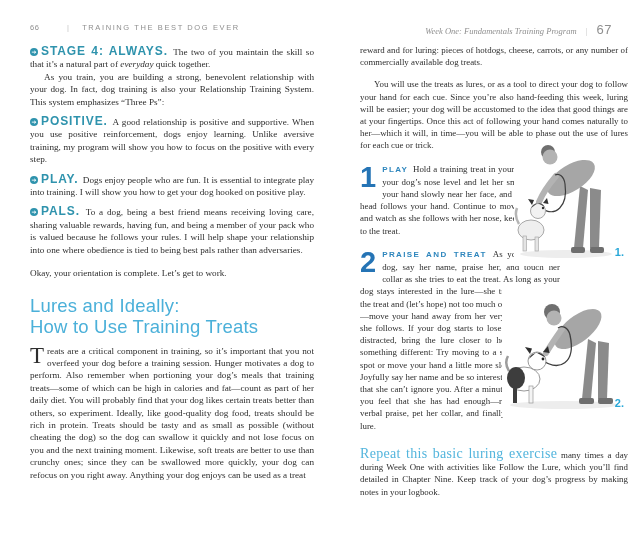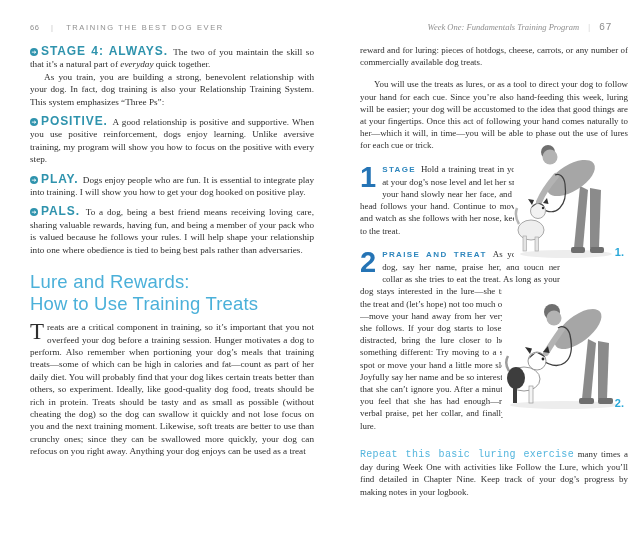--- a/index.html
+++ b/index.html
@@ -6,28 +6,28 @@
   .spread{
     position:relative;width:640px;height:533px;background:#ffffff;
     font-family:"Liberation Serif",serif;color:#2e2e2e;overflow:hidden;
   }
   
   .header-left{
     position:absolute;top:23px;left:30px;
     font-family:"Liberation Sans",sans-serif;font-size:7.5px;
     letter-spacing:1.6px;color:#8f8f8f;white-space:nowrap;
   }
-  .header-left .pagenum{letter-spacing:0.5px;margin-right:8px;}
+  .header-left .pagenum{letter-spacing:0.5px;margin-right:24px;}
   .header-left .divider{color:#c4c4c4;margin-right:8px;}
   .header-right{
     position:absolute;top:22px;right:28px;
     font-size:8.5px;color:#8f8f8f;font-style:italic;white-space:nowrap;
   }
   .header-right .divider{color:#c4c4c4;margin:0 7px;font-style:normal;}
-  .header-right .pagenum{font-style:normal;font-family:Liberation Mono, monospace;font-size:10px;letter-spacing:.5px;}
+  .header-right .pagenum{font-style:normal;font-family:Liberation Sans, sans-serif;font-size:13px;letter-spacing:.5px;}
   
   .col-left{position:absolute;left:30px;top:45px;width:284px;}
   .col-right{position:absolute;left:360px;top:44px;width:268px;}
   p{margin:0;}
   .body-text{
     font-size:9.2px;line-height:12.4px;text-align:justify;color:#2e2e2e;
   }
   .col-right .body-text{font-size:8.9px;line-height:12.2px;}
   .mt{margin-top:10px;}
   .indent{text-indent:14px;}
@@ -61,21 +61,21 @@
     float:left;font-family:"Liberation Sans",sans-serif;font-weight:bold;
     font-size:29px;line-height:24px;color:#2574b5;margin:2px 6px 0 0;
   }
   .step-label{
     font-family:"Liberation Sans",sans-serif;font-weight:bold;
     font-size:8px;letter-spacing:1.4px;color:#2e86bd;margin-right:2px;
   }
   
   .closing{margin-top:16px;width:268px;}
   .closing-lead{
-    font-family:Liberation Mono, monospace;font-size:10px;
+    font-family:Liberation Serif, serif;font-size:14px;
     color:#53b5dd;letter-spacing:.3px;
   }
   
   .photo{position:absolute;background:#ffffff;}
   .photo-1{left:514px;top:142px;width:118px;height:124px;}
   .photo-2{left:502px;top:285px;width:130px;height:132px;}
   .photo-caption{
     position:absolute;right:8px;bottom:8px;
     font-family:"Liberation Sans",sans-serif;font-weight:bold;
     font-size:11px;color:#29a8d8;
@@ -115,39 +115,40 @@
     <p class="body-text bullet-para">
       <span class="bullet-icon">➔</span><span class="bullet-label">PLAY.</span>
       <span>Dogs enjoy people who are fun. It is essential to integrate play into training. I will show you how to get your dog hooked on positive play.</span>
     </p>
 
     <p class="body-text bullet-para">
       <span class="bullet-icon">➔</span><span class="bullet-label">PALS.</span>
       <span>To a dog, being a best friend means receiving loving care, sharing valuable rewards, having fun, and being a member of your pack who is valued because he follows your rules. I will help shape your relationship into one where obedience is tied to being best pals rather than adversaries.</span>
     </p>
 
+    <p class="body-text" style="margin-top:11px;">Okay, your orientation is complete. Let’s get to work.</p>
 
     <h2 class="section-heading">
-      <span style="display:block;">Lure and Rewards:</span>
+      <span style="display:block;">Lures and Ideally:</span>
       <span style="display:block;">How to Use Training Treats</span>
     </h2>
 
     <p class="body-text">
       <span class="dropcap">T</span><span>reats are a critical component in training, so it’s important that you not overfeed your dog before a training session. Hunger motivates a dog to perform. Also remember when portioning your dog’s meals that training treats—some of which can be high in calories and fat—count as part of her daily diet. You will probably find that your dog likes certain treats better than others, so experiment. Ideally, like good-quality dog food, treats should be rich in protein. Treats should be tasty and as small as possible (without cheating the dog) so the dog can swallow it quickly and not lose focus on you and the next training moment. Likewise, soft treats are better to use than crunchy ones; since they can be swallowed more quickly, your dog can refocus on you right away. Anything your dog enjoys can be used as a treat</span>
     </p>
   </div>
 
   <div class="col-right">
 
     <p class="body-text">reward and for luring: pieces of hotdogs, cheese, carrots, or any number of commercially available dog treats.</p>
     <p class="body-text indent mt">You will use the treats as lures, or as a tool to direct your dog to follow your hand for each cue. Since you’re also hand-feeding this week, luring will be easier; your dog will be accustomed to the idea that good things are at your fingertips. Once this act of following your hand comes naturally to her—which it will, in time—you will be able to phase out the use of lures for each cue or trick.</p>
 
     <div class="steps">
       <p class="body-text step">
-        <span class="step-number">1</span><span class="step-label">STAGE</span>
+        <span class="step-number">1</span><span class="step-label">PLAY</span>
         <span>Hold a training treat in your fingertips at your dog’s nose level and let her smell it. Move your hand slowly near her face, and watch as her head follows your hand. Continue to move your hand and watch as she follows with her nose, keeping it close to the treat.</span>
       </p>
       <p class="body-text step">
         <span class="step-number">2</span><span class="step-label">PRAISE AND TREAT</span>
         <span>As you lure your dog, say her name, praise her, and touch her collar as she tries to eat the treat. As long as your dog stays interested in the lure—she tries to nibble at the treat and (let’s hope) not too much of your fingertips—move your hand away from her very slowly so that she follows. If your dog starts to lose interest or gets distracted, bring the lure closer to her nose and do something different: Try moving to a slightly different spot or move your hand a little more slowly or quickly. Joyfully say her name and be so interesting and emotive that she can’t ignore you. After a minute—or whenever you feel that she has had enough—reward her with verbal praise, pet her collar, and finally let her eat the lure.</span>
       </p>
     </div>
 
     <p class="body-text closing">
       <span class="closing-lead">Repeat this basic luring exercise</span><span> many times a day during Week One with activities like Follow the Lure, which you’ll find detailed in Chapter Nine. Keep track of your dog’s progress by making notes in your logbook.</span>

